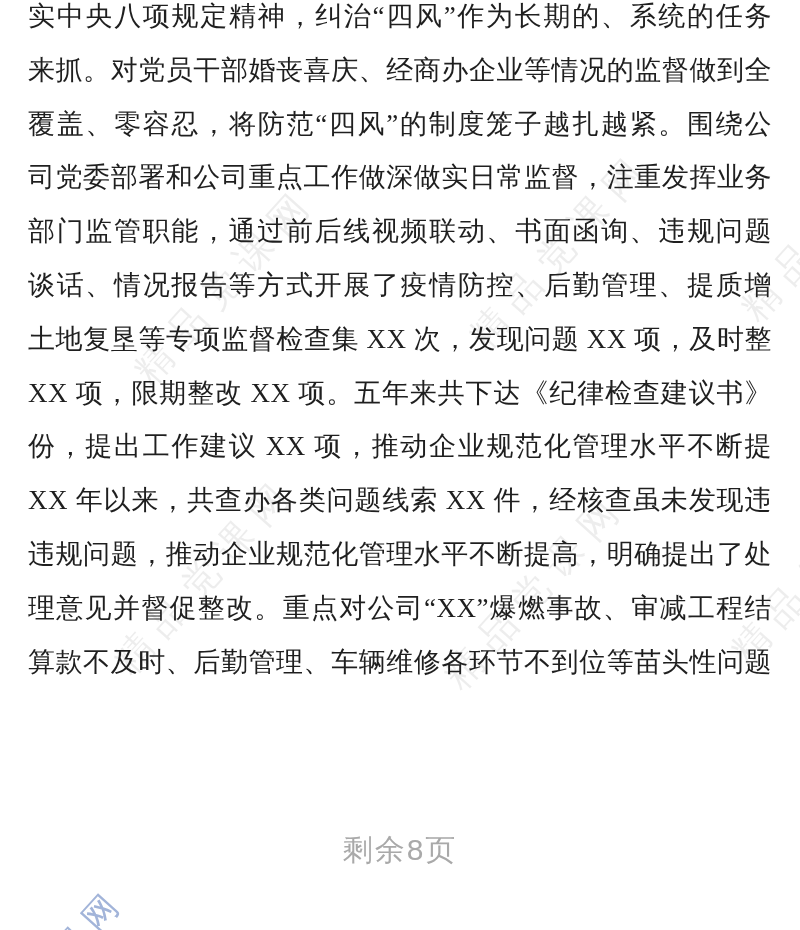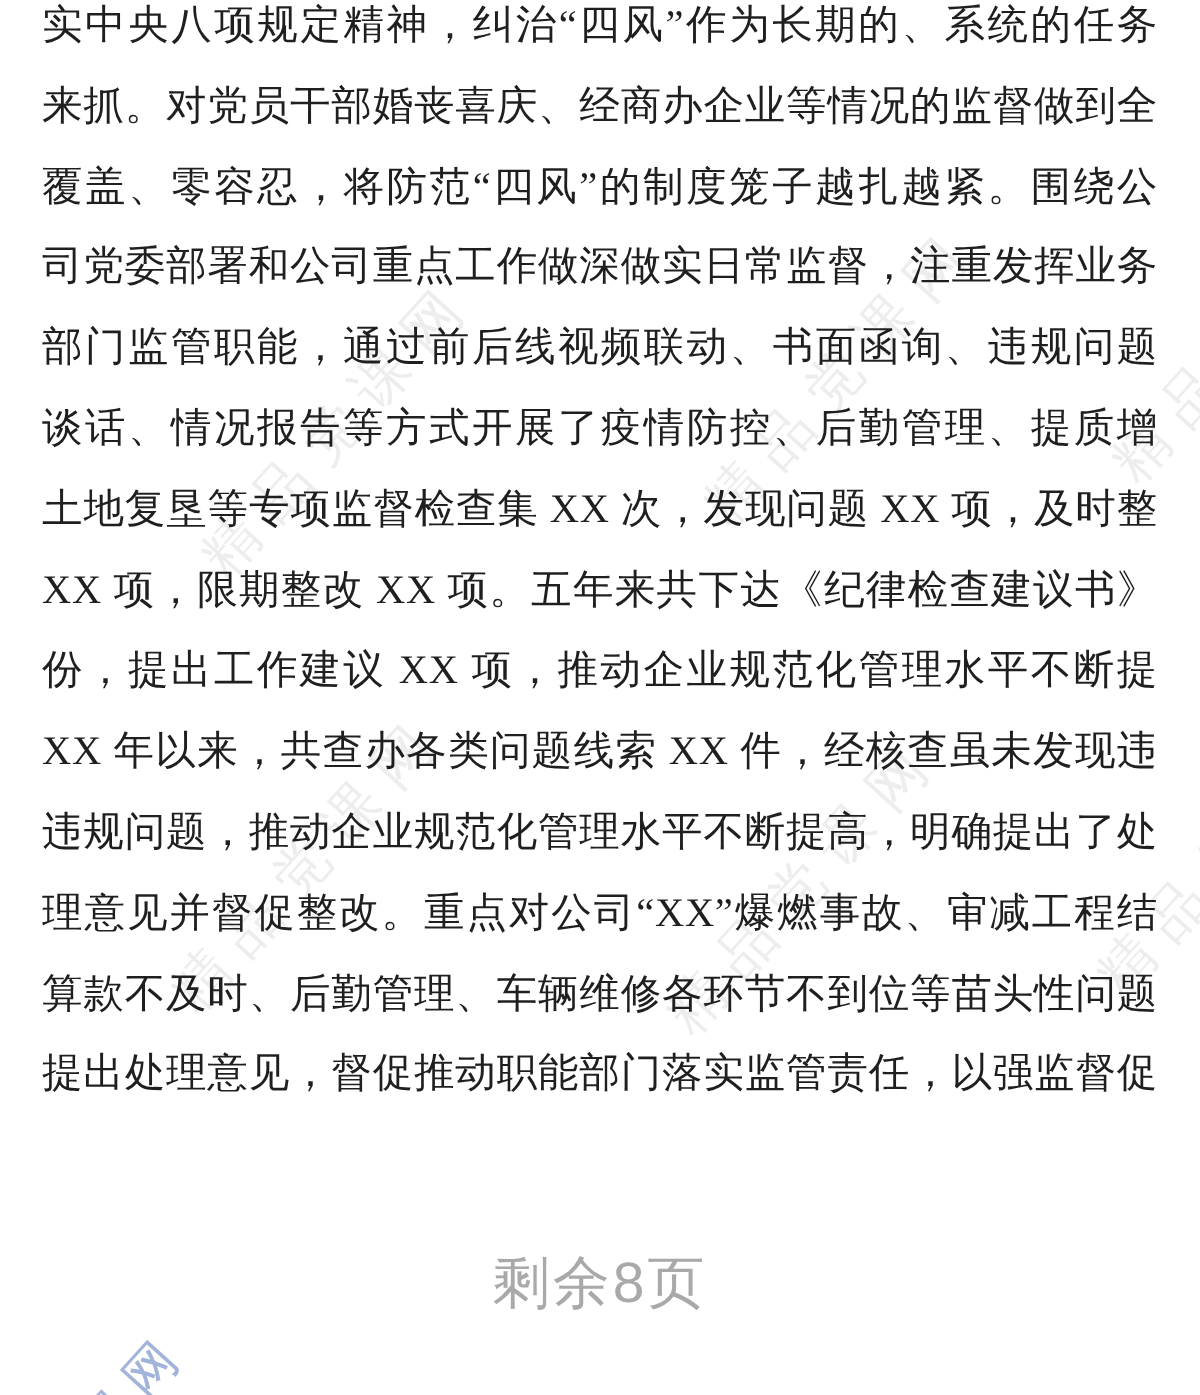--- a/index.html
+++ b/index.html
@@ -62,21 +62,21 @@
   .footer-hint {
     position: absolute;
     left: 0;
     right: 0;
     top: 830px;
     display: flex;
     justify-content: center;
     align-items: baseline;
     gap: 38px;
     font-family: "Liberation Sans", sans-serif;
-    font-size: 38px;
+    font-size: 30px;
     font-weight: 500;
     color: var(--footer-color, #a9a9a9);
     letter-spacing: 2px;
   }
 </style>
 </head>
 <body>
 
 <div class="page">
 
@@ -97,20 +97,19 @@
     <div class="doc-line">司党委部署和公司重点工作做深做实日常监督，注重发挥业务</div>
     <div class="doc-line">部门监管职能，通过前后线视频联动、书面函询、违规问题</div>
     <div class="doc-line">谈话、情况报告等方式开展了疫情防控、后勤管理、提质增效、</div>
     <div class="doc-line">土地复垦等专项监督检查集 XX 次，发现问题 XX 项，及时整改</div>
     <div class="doc-line">XX 项，限期整改 XX 项。五年来共下达《纪律检查建议书》XX</div>
     <div class="doc-line">份，提出工作建议 XX 项，推动企业规范化管理水平不断提高。</div>
     <div class="doc-line">XX 年以来，共查办各类问题线索 XX 件，经核查虽未发现违纪</div>
     <div class="doc-line">违规问题，推动企业规范化管理水平不断提高，明确提出了处</div>
     <div class="doc-line">理意见并督促整改。重点对公司“XX”爆燃事故、审减工程结</div>
     <div class="doc-line">算款不及时、后勤管理、车辆维修各环节不到位等苗头性问题</div>
-    <div class="doc-line">提出处理意见，督促推动职能部门落实监管责任，以强监督促</div>
   </div>
 
   <div class="footer-hint">
     <span>剩余8页</span>
   </div>
 
 </div>
 
 </body></html>

